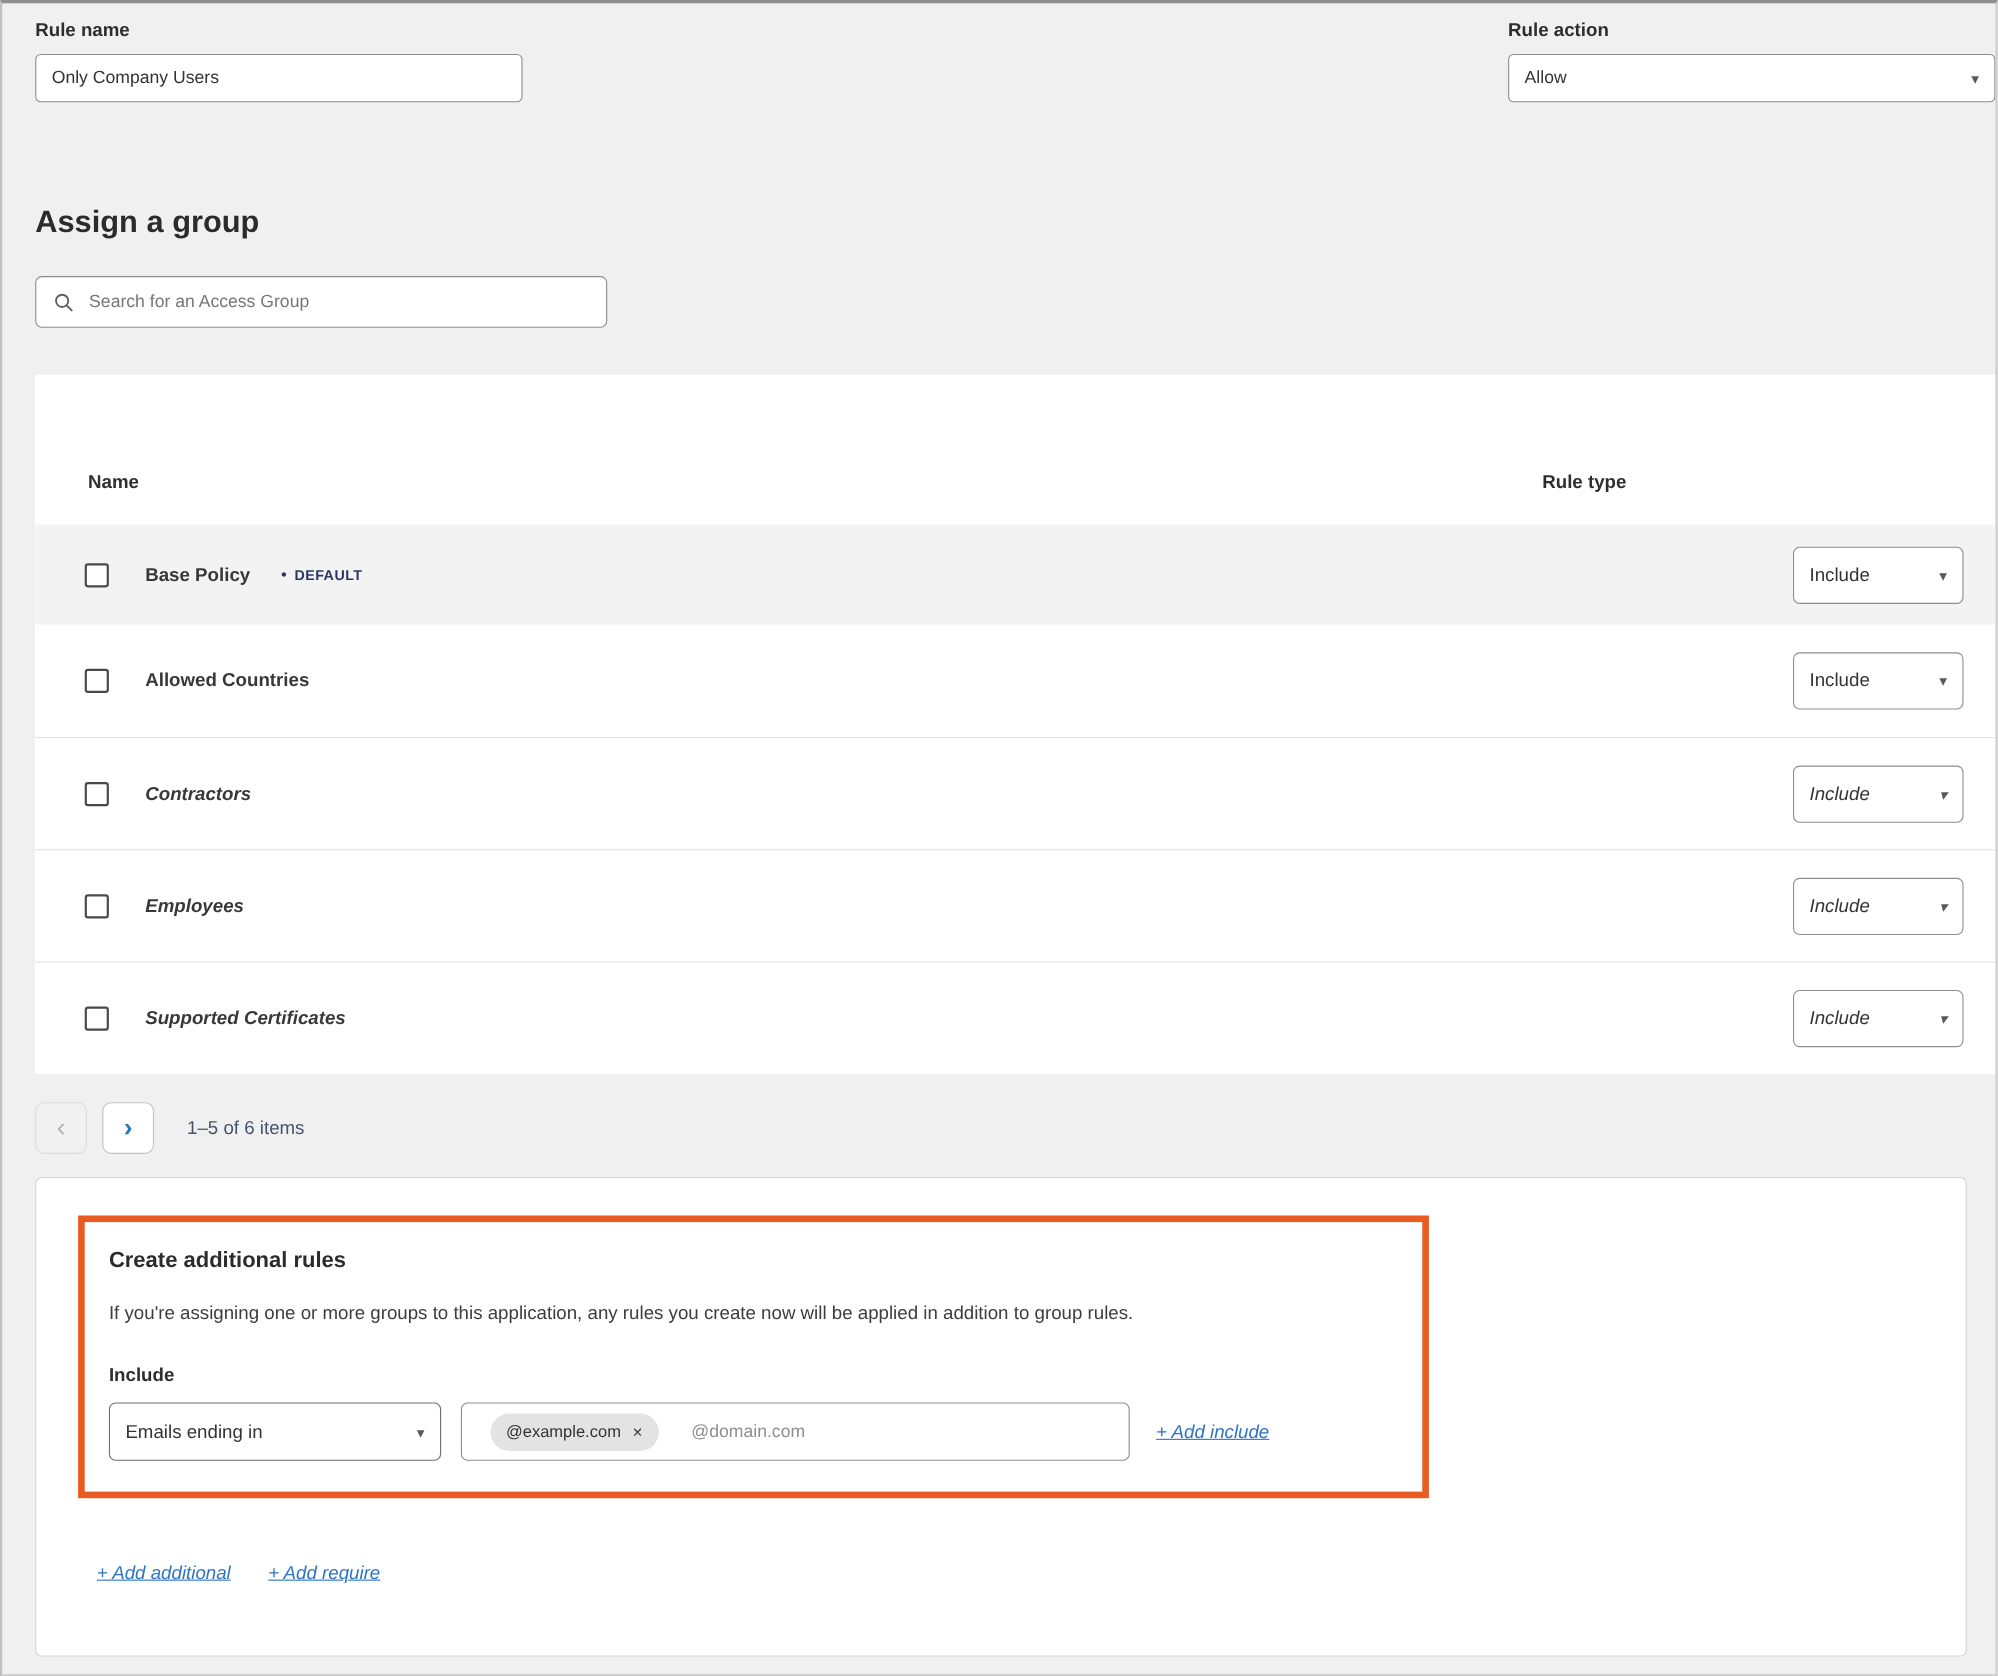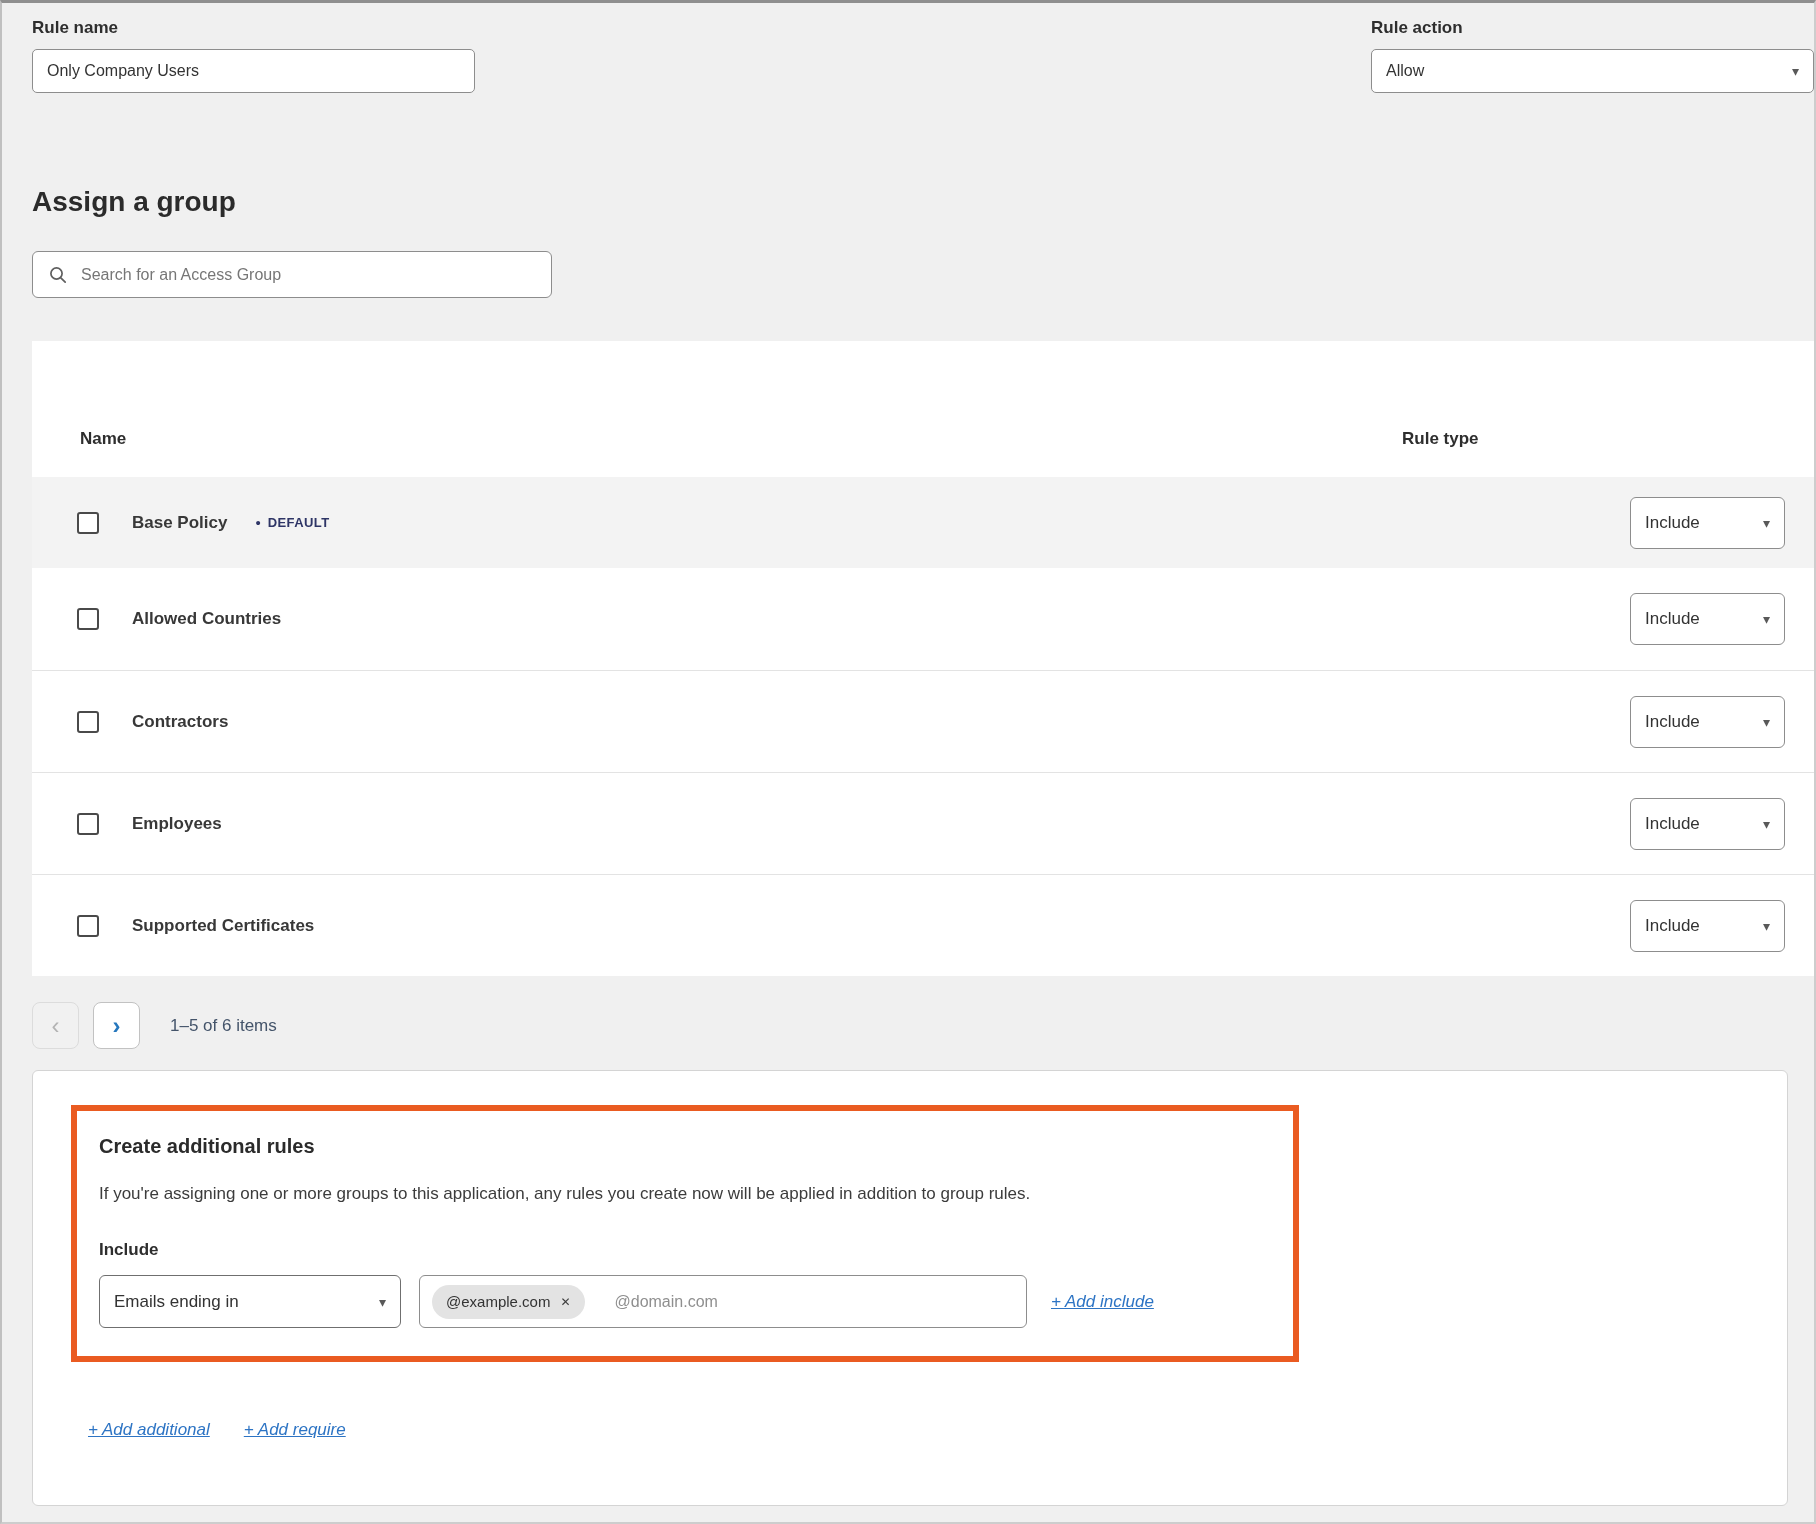--- a/index.html
+++ b/index.html
@@ -44,21 +44,21 @@
   }
   .search-box input::placeholder { color: #767676; }
 
   
   .table { margin-top: 43px; margin-left: 30px; width: calc(100% - 30px); background: #fff; }
   .thead { height: 136px; display: flex; align-items: flex-end; padding-bottom: 28px; background: #fff; }
   .col-name { flex: 1; padding-left: 48px; font-size: 17px; font-weight: bold; color: #2e2e2e; }
   .col-type { width: 412px; font-size: 17px; font-weight: bold; color: #2e2e2e; margin-top: 17px; }
   .trow { display: flex; align-items: center; height: 102px; background: #fff; }
   .trow.gray { background: #f3f3f3; height: 91px; }
-  .trow.lined { border-top: 1px solid #e3e3e3; }
+  .trow.lined { border-top: 1px solid #e3e3e3; font-style: italic; }
   .row-main { flex: 1; display: flex; align-items: center; padding-left: 45px; }
   .checkbox {
     width: 22px; height: 22px; border: 2px solid #4a4a4a; border-radius: 3px;
     background: #fff; cursor: pointer; flex: 0 0 auto;
   }
   .row-label { font-size: 17px; font-weight: bold; color: #383838; margin-left: 33px; }
   .badge { margin-left: 28px; display: inline-flex; align-items: center; gap: 7px; color: #2e3566; }
   .badge .bullet { font-size: 15px; line-height: 1; }
   .badge .badge-text { font-size: 13px; font-weight: bold; letter-spacing: 0.4px; }
   .type-cell { width: 412px; display: flex; justify-content: flex-end; padding-right: 29px; }
@@ -84,21 +84,21 @@
     width: 1228px; border: 6px solid #ea5b21; padding: 22px 28px 28px 22px;
   }
   .card-title { font-size: 20px; font-weight: bold; color: #2b2b2b; margin-top: 2px; }
   .card-desc { font-size: 17px; color: #3c3c3c; margin-top: 26px; }
   .inc-label { font-size: 17px; font-weight: bold; color: #2e2e2e; margin-top: 36px; }
   .controls { display: flex; align-items: center; margin-top: 15px; }
   .select.cond { width: 302px; height: 53px; border-radius: 6px; border-color: #6f6f6f; font-size: 17px; }
   .tag-input {
     margin-left: 18px; width: 608px; height: 53px; background: #fff;
     border: 1px solid #8d8d8d; border-radius: 6px; display: flex; align-items: center;
-    padding-left: 12px;
+    padding-left: 26px;
   }
   .chip {
     background: #e3e3e3; border-radius: 17px; height: 34px; display: inline-flex;
     align-items: center; padding: 0 14px; gap: 10px; cursor: default;
   }
   .chip-text { font-size: 15px; color: #333; }
   .chip-x { font-size: 12px; color: #3c3c3c; cursor: pointer; }
   .tag-input input {
     flex: 1; border: none; outline: none; font-size: 16px; margin-left: 30px;
     font-family: "Liberation Sans", sans-serif; background: transparent; color: #444;

